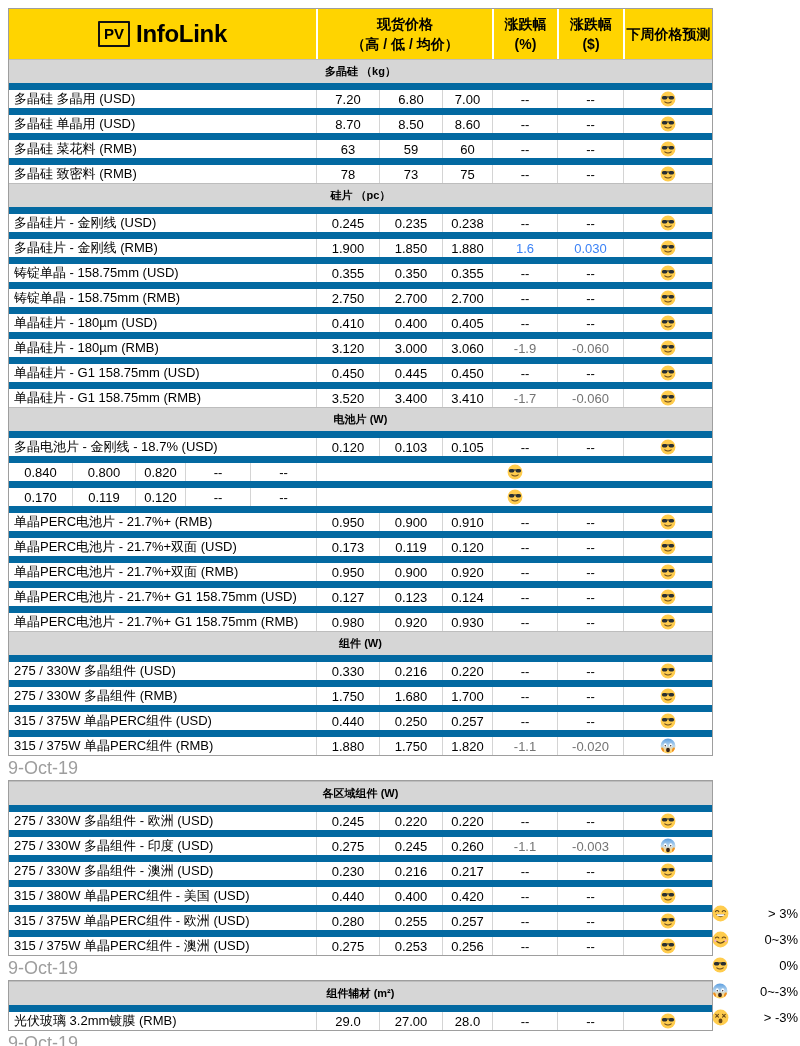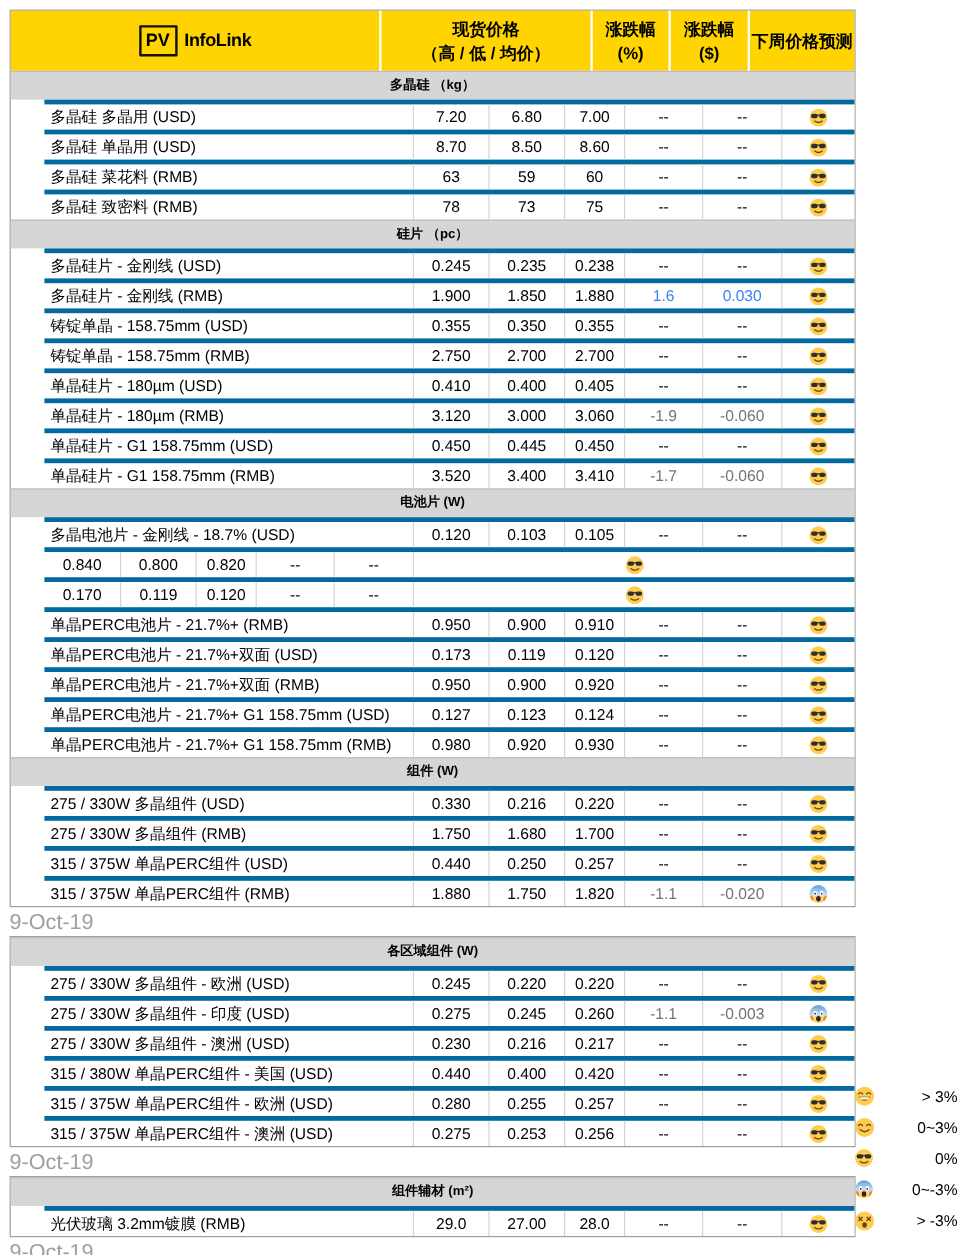--- a/index.html
+++ b/index.html
@@ -15,25 +15,25 @@
   .hc { display:flex; flex-direction:column; justify-content:center; align-items:center;
         text-align:center; font-size:14px; line-height:20px; }
   .hc + .hc { border-left:2px solid #fff; }
   .hc-logo { width:307px; flex-direction:row; }
   .hc-price { width:176px; }
   .hc-pct { width:65px; }
   .hc-usd { width:66px; }
   .hc-fc { flex:1; }
   .pv-badge { display:inline-block; border:2px solid #111; border-radius:1px;
               padding:0 4px; font-size:15px; font-weight:bold; margin-right:6px; line-height:22px; }
-  .logo-name { font-size:15px; font-weight:bold; letter-spacing:-0.3px; }
+  .logo-name { font-size:24px; font-weight:bold; letter-spacing:-0.3px; }
   
   .sec { height:24px; line-height:23px; background:#D6D6D6; font-weight:bold;
          font-size:11px; text-align:center; border-top:1px solid #bdbdbd; }
-  .row { display:flex; height:25px; border-top:4px solid #0369a1; background:#fff;margin-left:28px; }
+  .row { display:flex; height:25px; border-top:7px solid #0369a1; background:#fff; }
   .c { display:flex; align-items:center; justify-content:center; font-size:13px; }
   .c + .c { border-left:1px solid #d4d4d4; }
   .c-name { width:307px; justify-content:flex-start; padding-left:5px; }
   .c-h { width:63px; } .c-l { width:63px; } .c-a { width:50px; }
   .c-p { width:65px; } .c-d { width:66px; }
   .c-f { flex:1; }
   .c-f svg { display:block; }
   .pos { color:#3b82f6; }
   .neg { color:#737373; }
   

